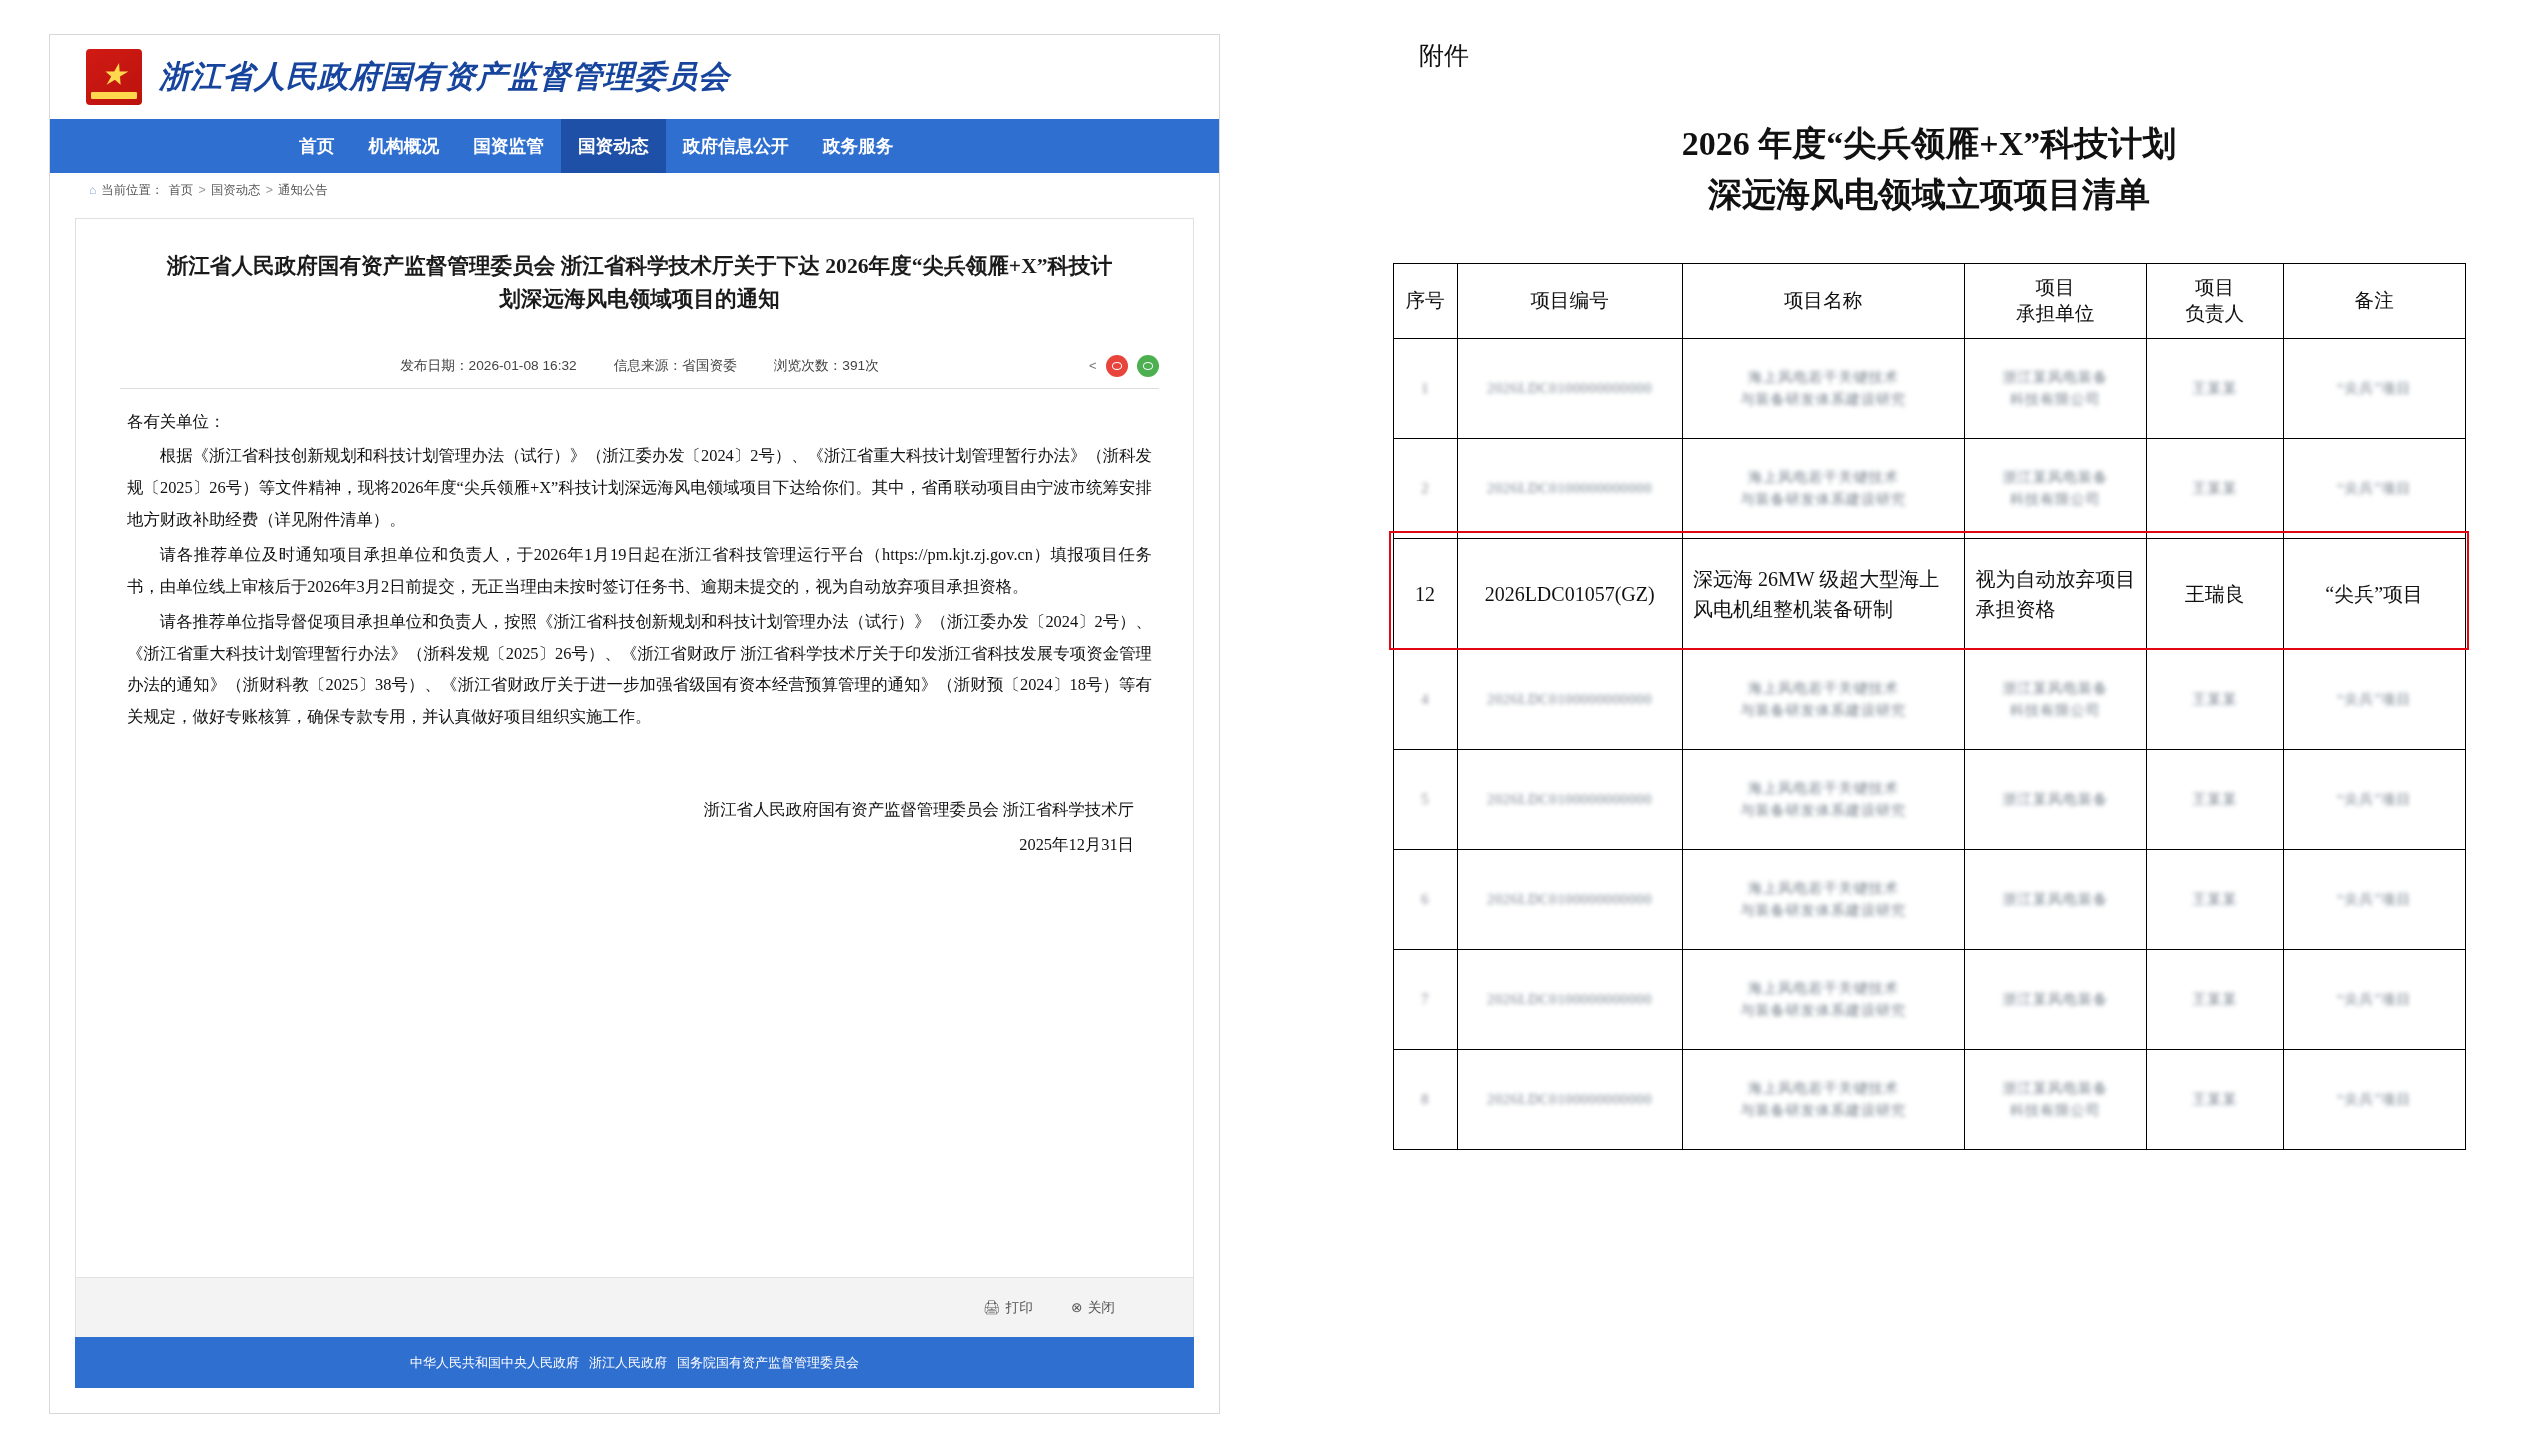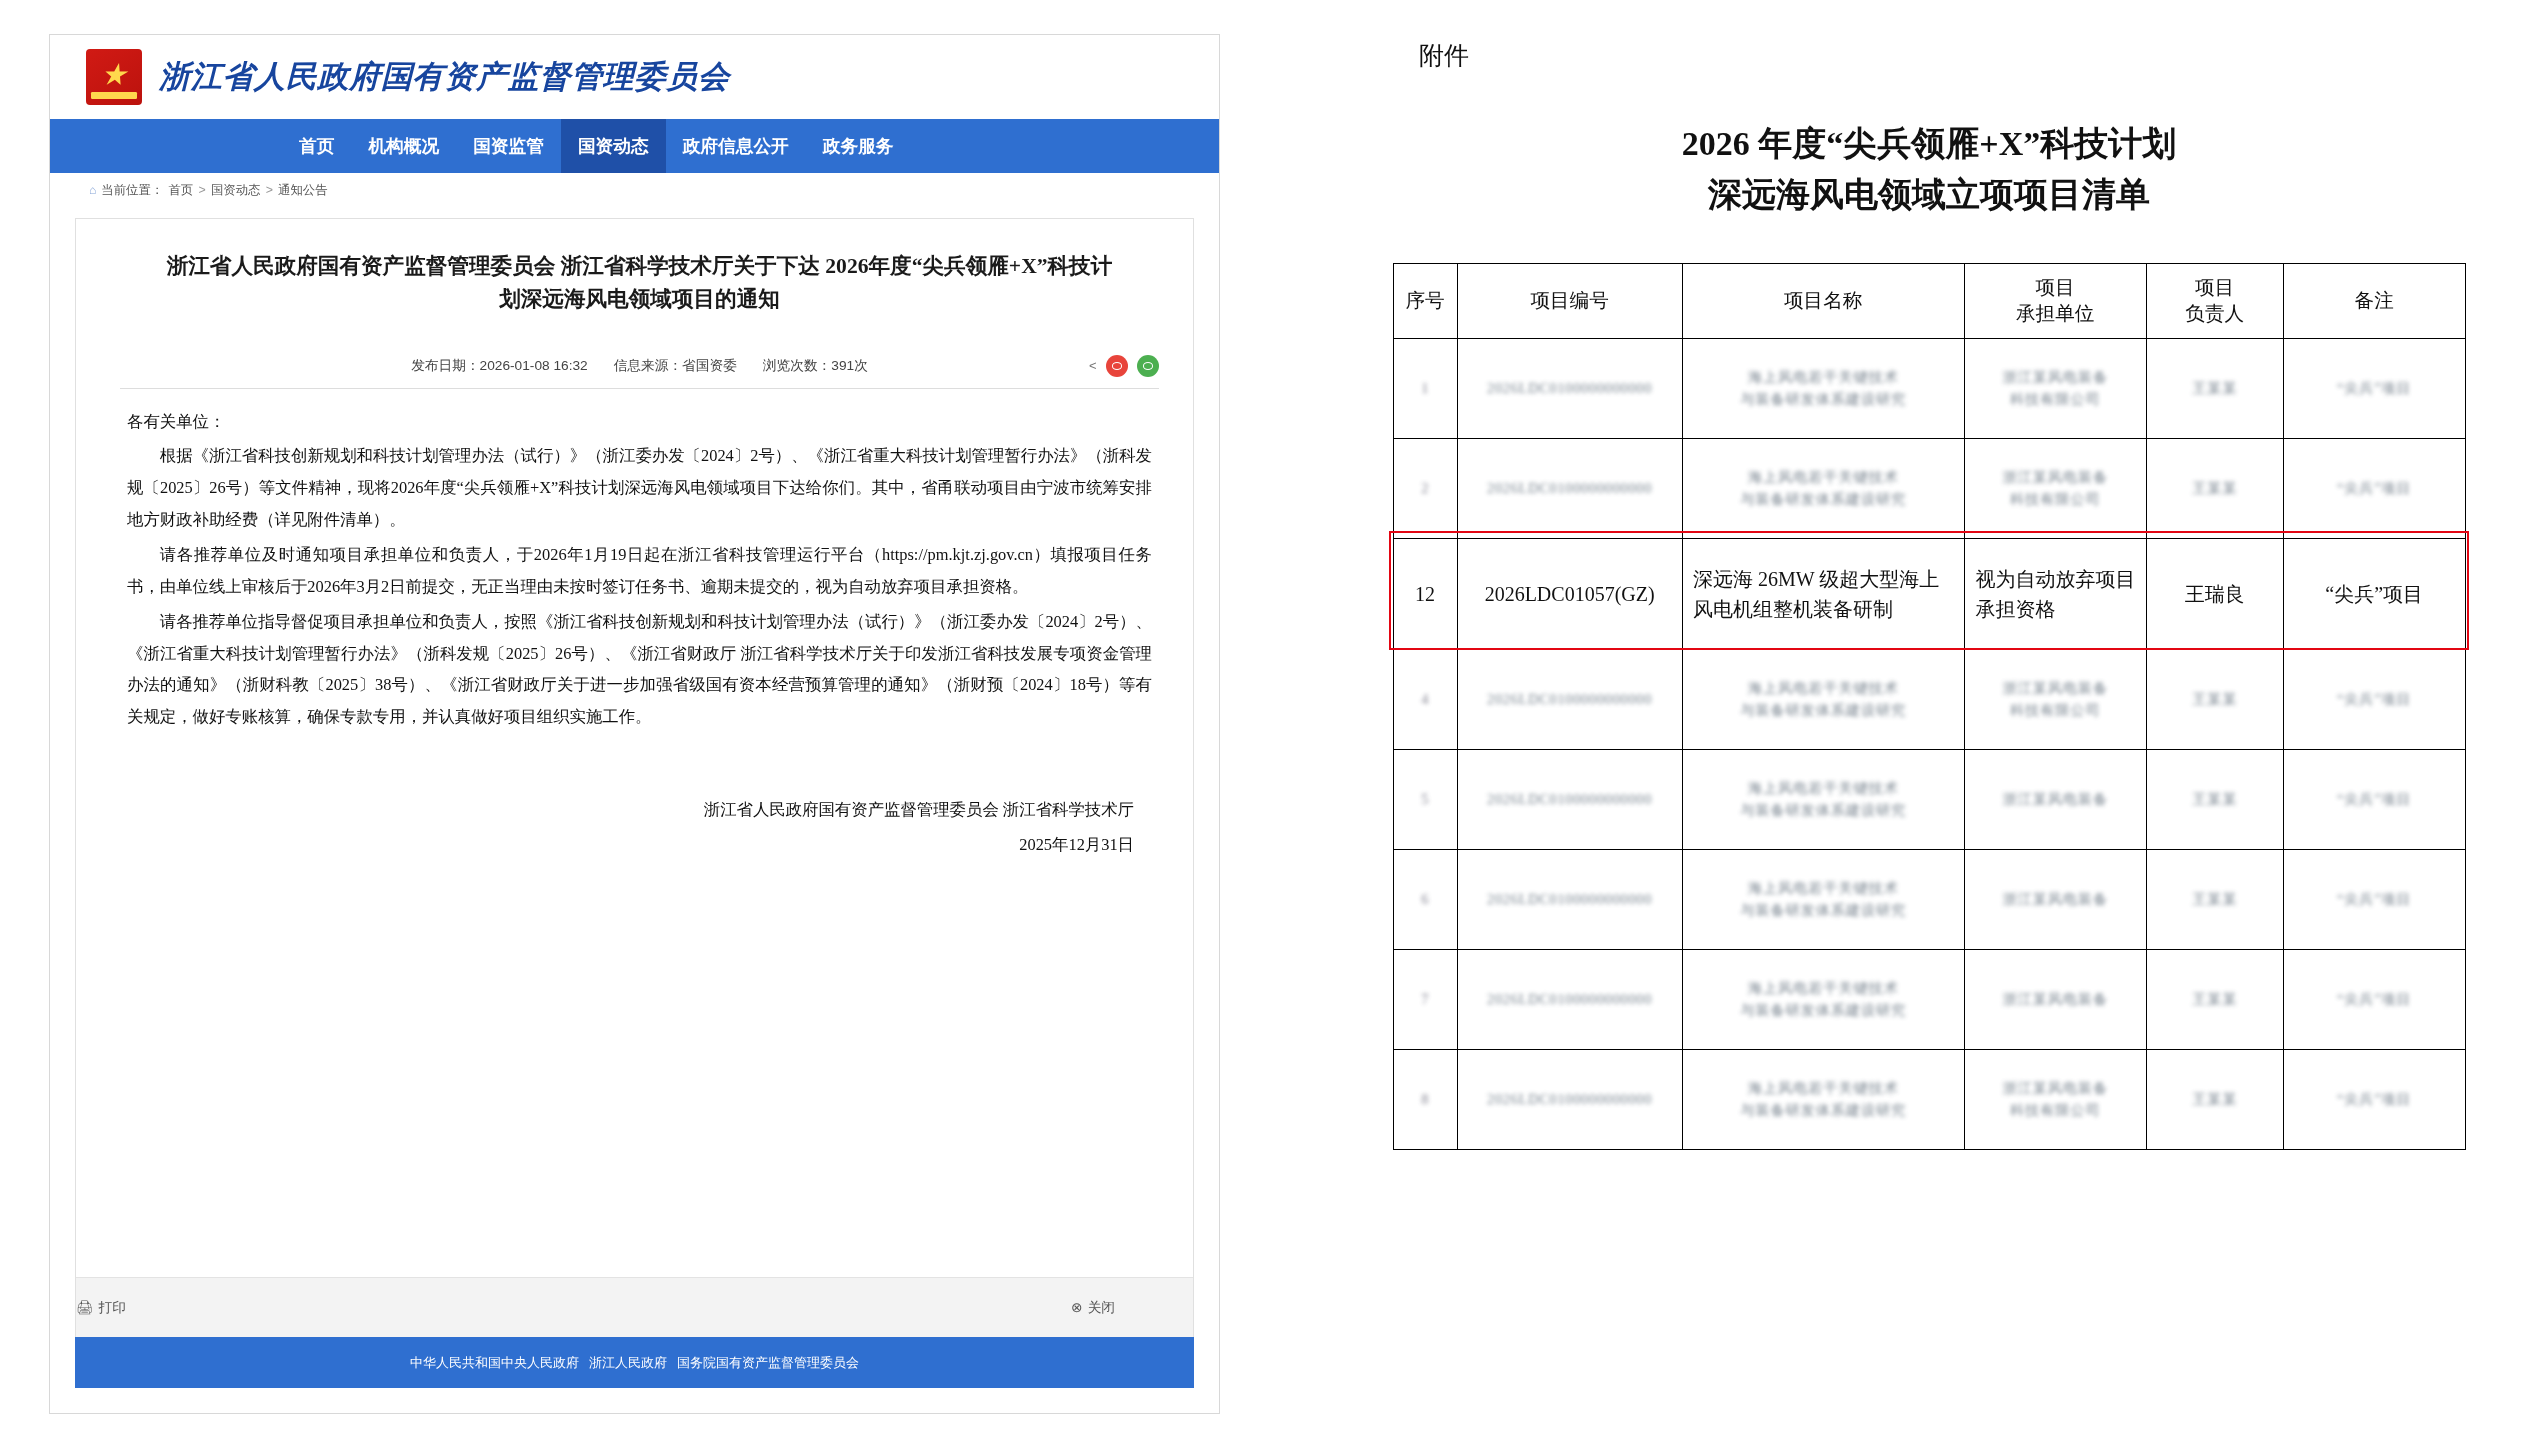--- a/index.html
+++ b/index.html
@@ -123,21 +123,21 @@
   .doc-title .l2 { display:block; }
   .meta-row {
     margin: 26px 34px 0 34px;
     border-bottom: 0.7px solid #dddddd;
     padding-bottom: 0;
   }
   .meta-line {
     display: flex;
     align-items: center;
     justify-content: center;
-    gap: 26px;
+    gap: 37px;
     font-size: 13.7px;
     color: #444444;
     padding: 14.4px 0 13px 0;
     position: relative;
   }
   .meta-share {
     position: absolute;
     right: 0;
     display: flex;
     align-items: center;
@@ -202,23 +202,23 @@
     line-height: 2.1;
   }
   .footer-bar {
     position: absolute;
     left: 0; right: 0; bottom: 0;
     height: 61px;
     background: #f3f3f3;
     border-top: 0.7px solid #e3e3e3;
     display: flex;
     align-items: center;
-    justify-content: space-between;
+    justify-content: flex-end;
     padding-right: 78px;
-    gap: 24px;
+    gap: 38px;
     font-size: 13.7px;
     color: #555555;
     box-sizing: border-box;
   }
   .footer-bar span.ico { margin-right: 5.2px; }
   .site-footer {
     position: absolute;
     left: 25px; right: 25px; bottom: 25px;
     height: 51px;
     background: #2f6fd0;

